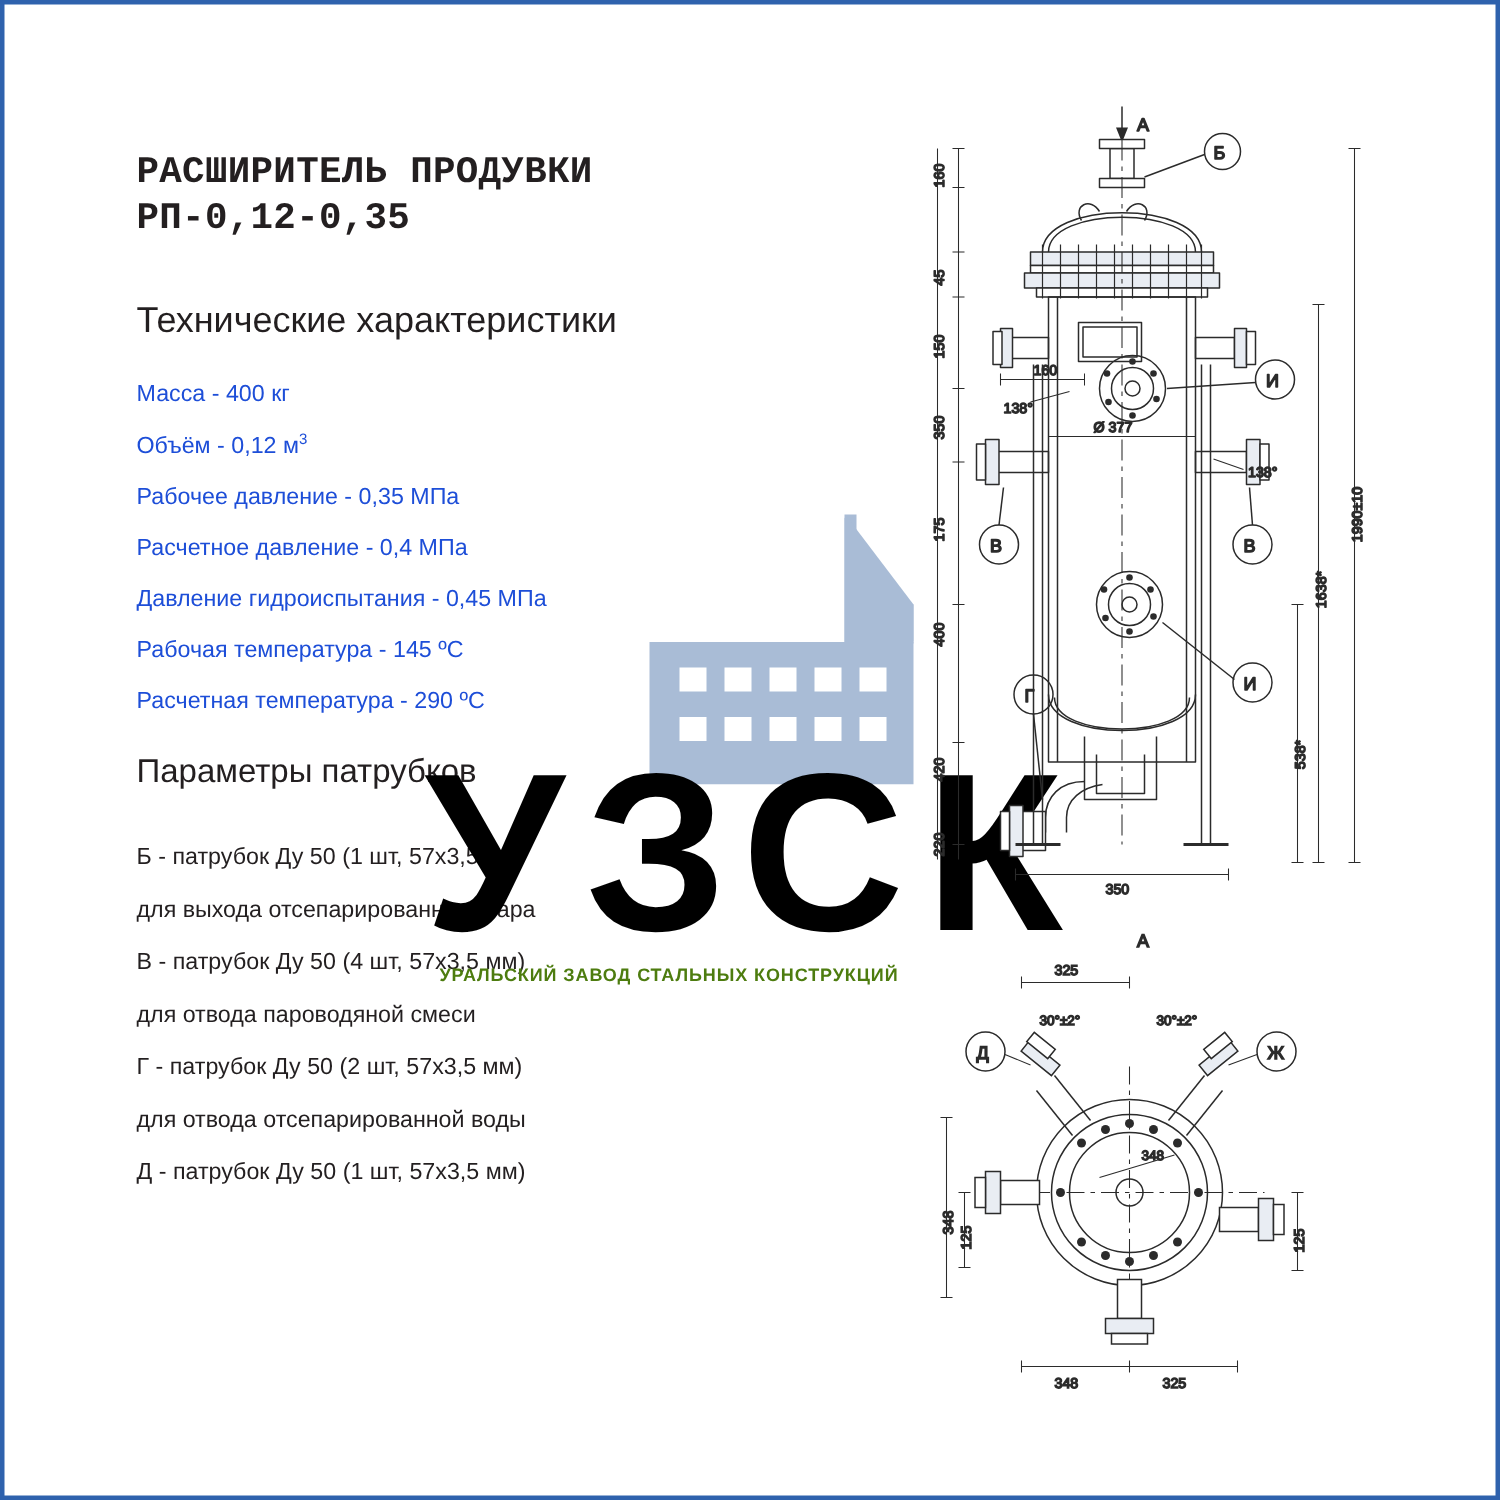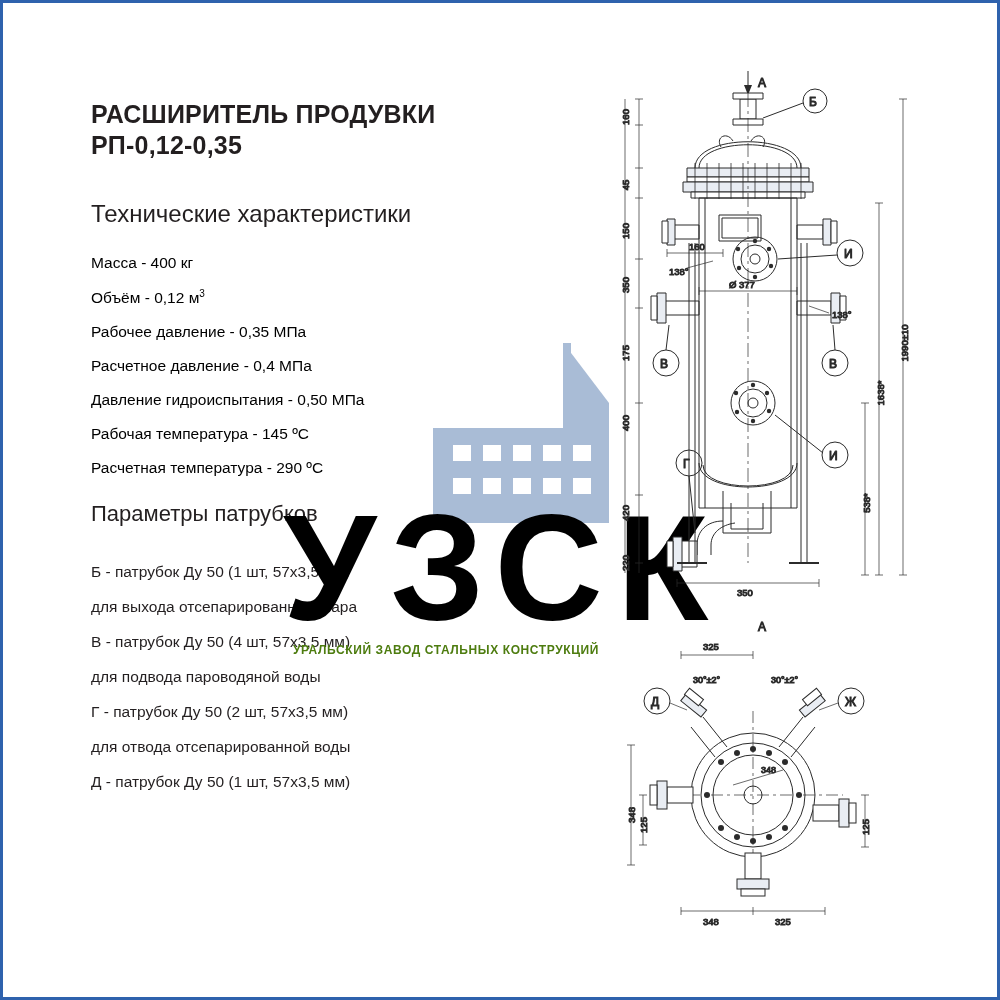--- a/index.html
+++ b/index.html
@@ -2,24 +2,24 @@
 <html lang="ru"><head>
 <meta charset="utf-8">
 <style>
   html,body{margin:0;padding:0;background:#ffffff;}
   body{width:1000px;height:1000px;font-family:"Liberation Sans",sans-serif;}
   #page{position:relative;width:1000px;height:1000px;box-sizing:border-box;
         border:3px solid #2f62ad;background:#fff;overflow:hidden;}
 
   
   .left{position:absolute;left:88px;top:96px;width:470px;}
-  .title{font-size:25px;font-weight:bold;color:#231f20;line-height:1.25;letter-spacing:0.2px;}
+  .title{font-size:25px;font-weight:bold;color:#231f20;line-height:1.25;letter-spacing:0.2px;font-family:Liberation Mono, monospace;}
   .h2{font-size:24px;color:#231f20;margin-top:38px;}
   .specs{margin-top:26px;}
-  .specs div{font-size:15.5px;color:#000000;margin-bottom:16px;}
+  .specs div{font-size:15.5px;color:#1d4ed8;margin-bottom:16px;}
   .specs sup{font-size:10px;vertical-align:super;}
   .h3{font-size:22px;color:#231f20;margin-top:24px;}
   .nozzles{margin-top:36px;}
   .nozzles div{font-size:15.5px;color:#231f20;margin-bottom:17px;}
 
   
   .wm{position:absolute;left:280px;top:390px;width:640px;height:280px;
       pointer-events:none;}
   .wm .factory{position:absolute;left:130px;top:-60px;}
   .wm .uzsk{position:absolute;left:0;top:100px;font-size:150px;font-weight:bold;
@@ -42,32 +42,32 @@
       <div>РП-0,12-0,35</div>
     </div>
 
     <div class="h2">Технические характеристики</div>
 
     <div class="specs">
       <div>Масса - 400 кг</div>
       <div><span>Объём - 0,12 м</span><sup>3</sup></div>
       <div>Рабочее давление - 0,35 МПа</div>
       <div>Расчетное давление - 0,4 МПа</div>
-      <div>Давление гидроиспытания - 0,50 МПа</div>
+      <div>Давление гидроиспытания - 0,45 МПа</div>
       <div>Рабочая температура - 145 ºС</div>
       <div>Расчетная температура - 290 ºС</div>
     </div>
 
     <div class="h3">Параметры патрубков</div>
 
     <div class="nozzles">
       <div>Б - патрубок Ду 50 (1 шт, 57х3,5 мм)</div>
       <div>для выхода отсепарированного пара</div>
       <div>В - патрубок Ду 50 (4 шт, 57х3,5 мм)</div>
-      <div>для подвода пароводяной воды</div>
+      <div>для отвода пароводяной смеси</div>
       <div>Г - патрубок Ду 50 (2 шт, 57х3,5 мм)</div>
       <div>для отвода отсепарированной воды</div>
       <div>Д - патрубок Ду 50 (1 шт, 57х3,5 мм)</div>
     </div>
   </div>
 
   <div class="wm">
     <div class="factory">
       <svg width="220" height="190" viewBox="0 0 220 190">
         <path d="M150 10 L150 95 L195 72 L195 95 L150 95 Z" fill="#a9bcd6"></path>

